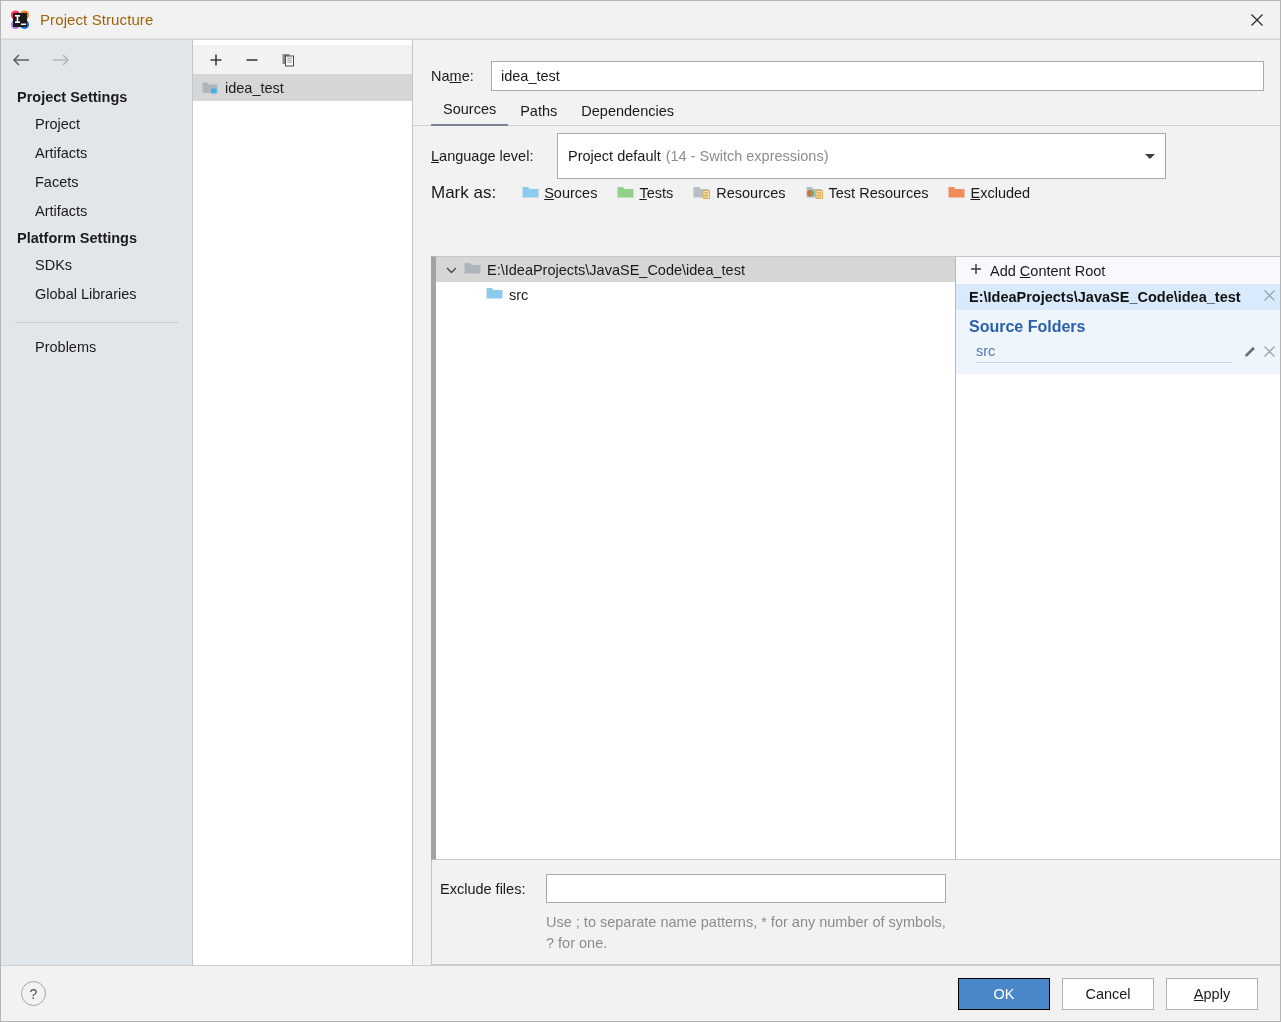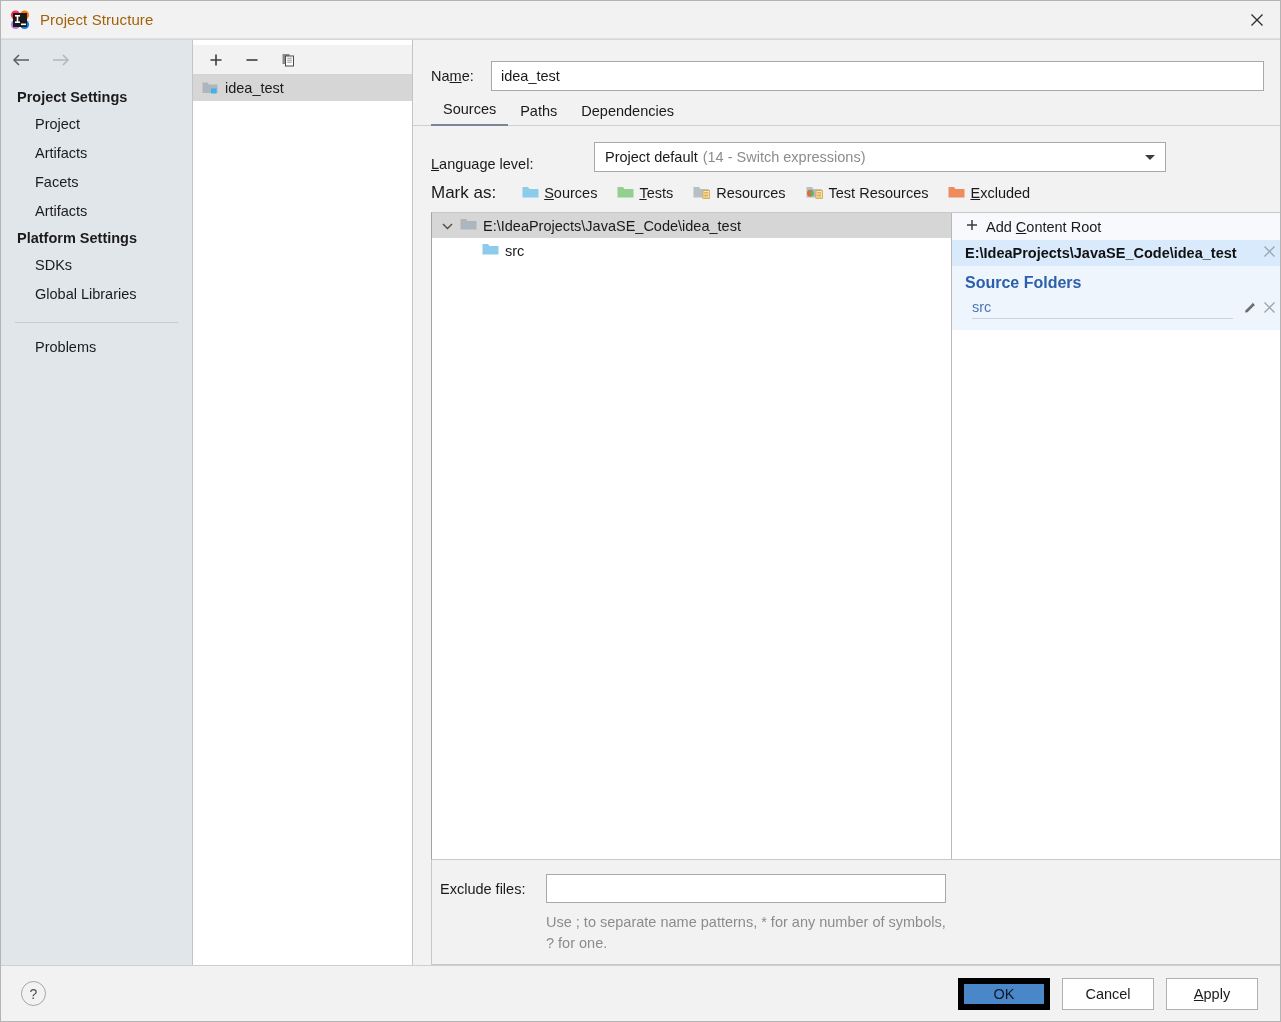--- a/index.html
+++ b/index.html
@@ -183,36 +183,35 @@
     padding: 0 12px 7px 12px;
     color: #1a1a1a;
     cursor: default;
     position: relative;
     top: 1px;
   }
   .tab.active { border-bottom: 2px solid #7a8698; }
 
   #lang-row {
     display: flex;
-    align-items: flex-end;
+    align-items: center;
     padding: 14px 114px 0 18px;
     height: 46px;
   }
   #lang-label { width: 126px; font-size: 14.5px; }
   #lang-combo {
     flex: 1 1 auto;
-    height: 30px;
+    height: 46px;
     background: #ffffff;
     border: 1px solid #a9a9a9;
     display: flex;
     align-items: center;
     padding: 0 8px 0 10px;
     font-size: 14.5px;
     cursor: default;
-    margin-left: 37px;
   }
   #lang-combo .muted { color: #8c8c8c; margin-left: 5px; }
   #lang-arrow { margin-left: auto; }
 
   #mark-row {
     display: flex;
     align-items: center;
     padding: 12px 0 10px 18px;
     gap: 4px;
     height: 40px;
@@ -226,21 +225,22 @@
     font-size: 14.5px;
     cursor: default;
   }
   .mnem { text-decoration: underline; }
   #content-split {
     flex: 1 1 auto;
     display: flex;
     min-height: 0;
     border: 1px solid #c8c8c8;
     border-right: none;
-    border-left: 1px solid #a3a3a3;
+    border-left: 5px solid #a3a3a3;
+    margin-top: 44px;
   }
   #tree-panel {
     width: 520px;
     min-width: 520px;
     background: #ffffff;
     border-right: 1px solid #b9b9b9;
     overflow: hidden;
   }
   .tree-row {
     height: 25px;
@@ -367,22 +367,22 @@
     background: #ffffff;
     font-family: "Liberation Sans", sans-serif;
     font-size: 14.5px;
     color: #1a1a1a;
     margin-left: 12px;
     cursor: default;
     display: flex; align-items: center; justify-content: center;
   }
   .btn.primary {
     background: #4a87c8;
-    border: 6px solid #000000;
-    color: #0f172a;
+    border: 1px solid #000000;
+    color: #ffffff;
     font-weight: normal;
   }
 </style>
 </head>
 <body>
 
 <div id="dialog">
 
   <div id="titlebar">
     <div id="app-icon">

